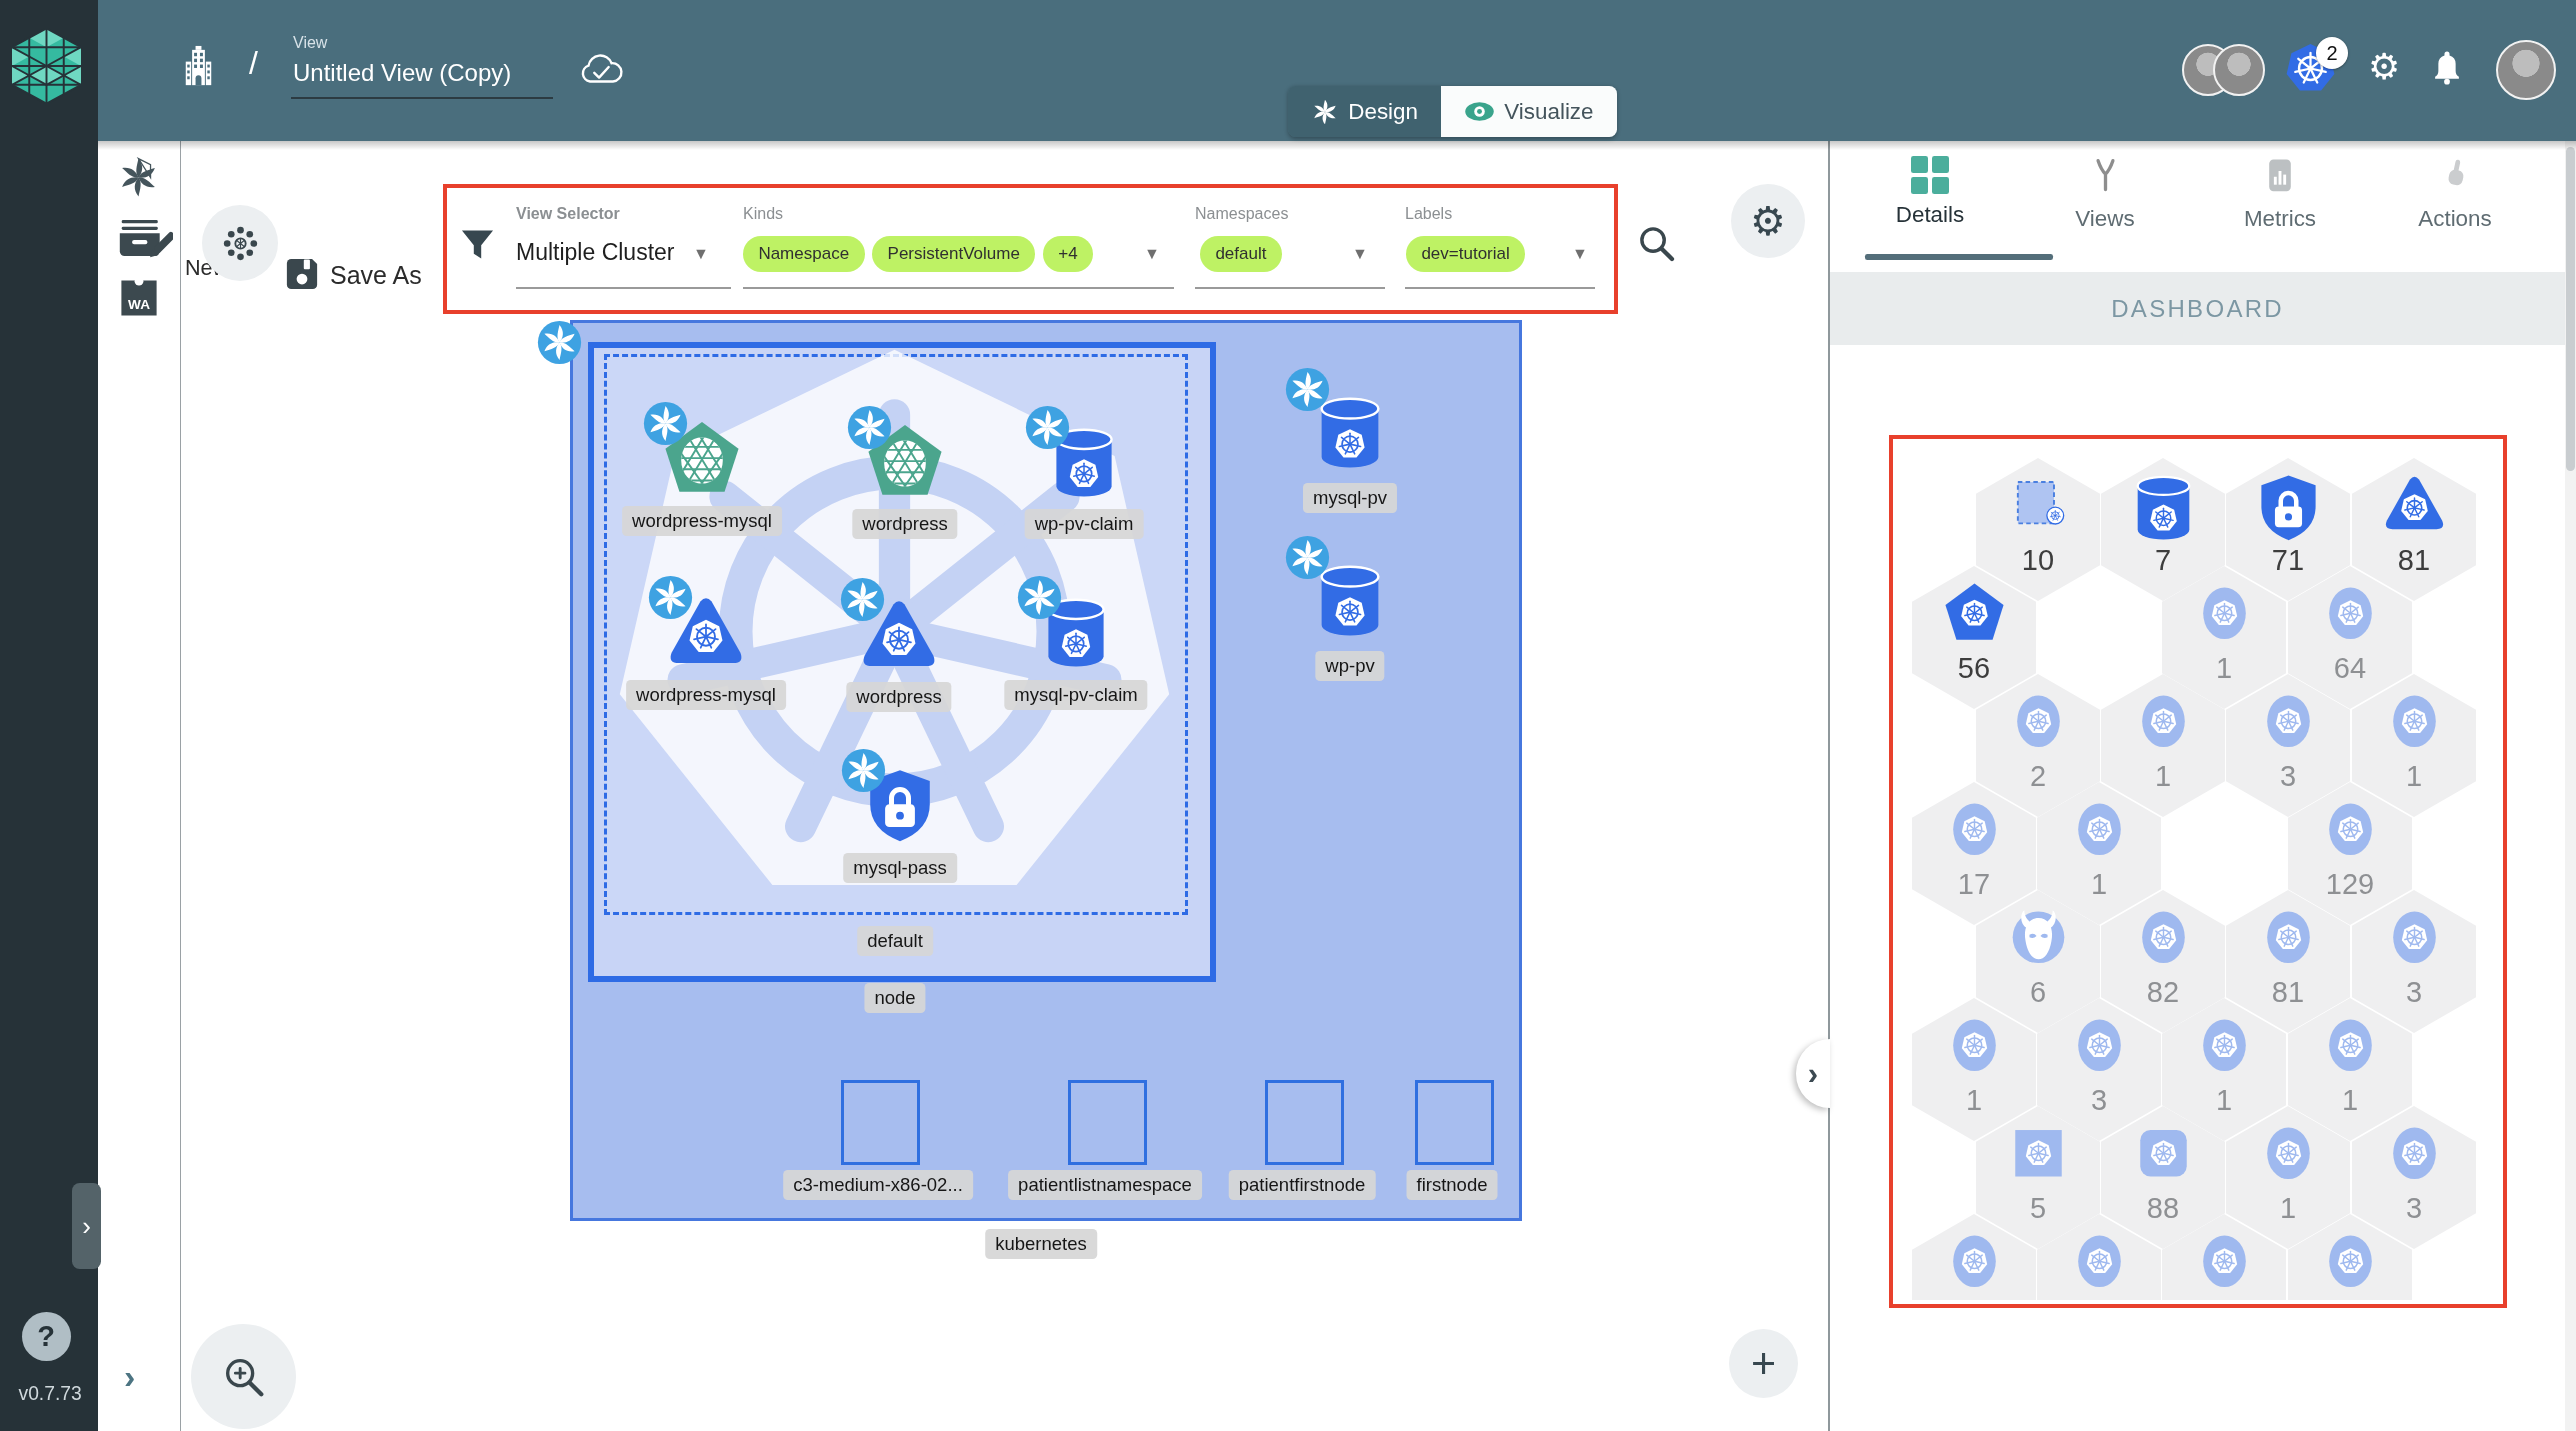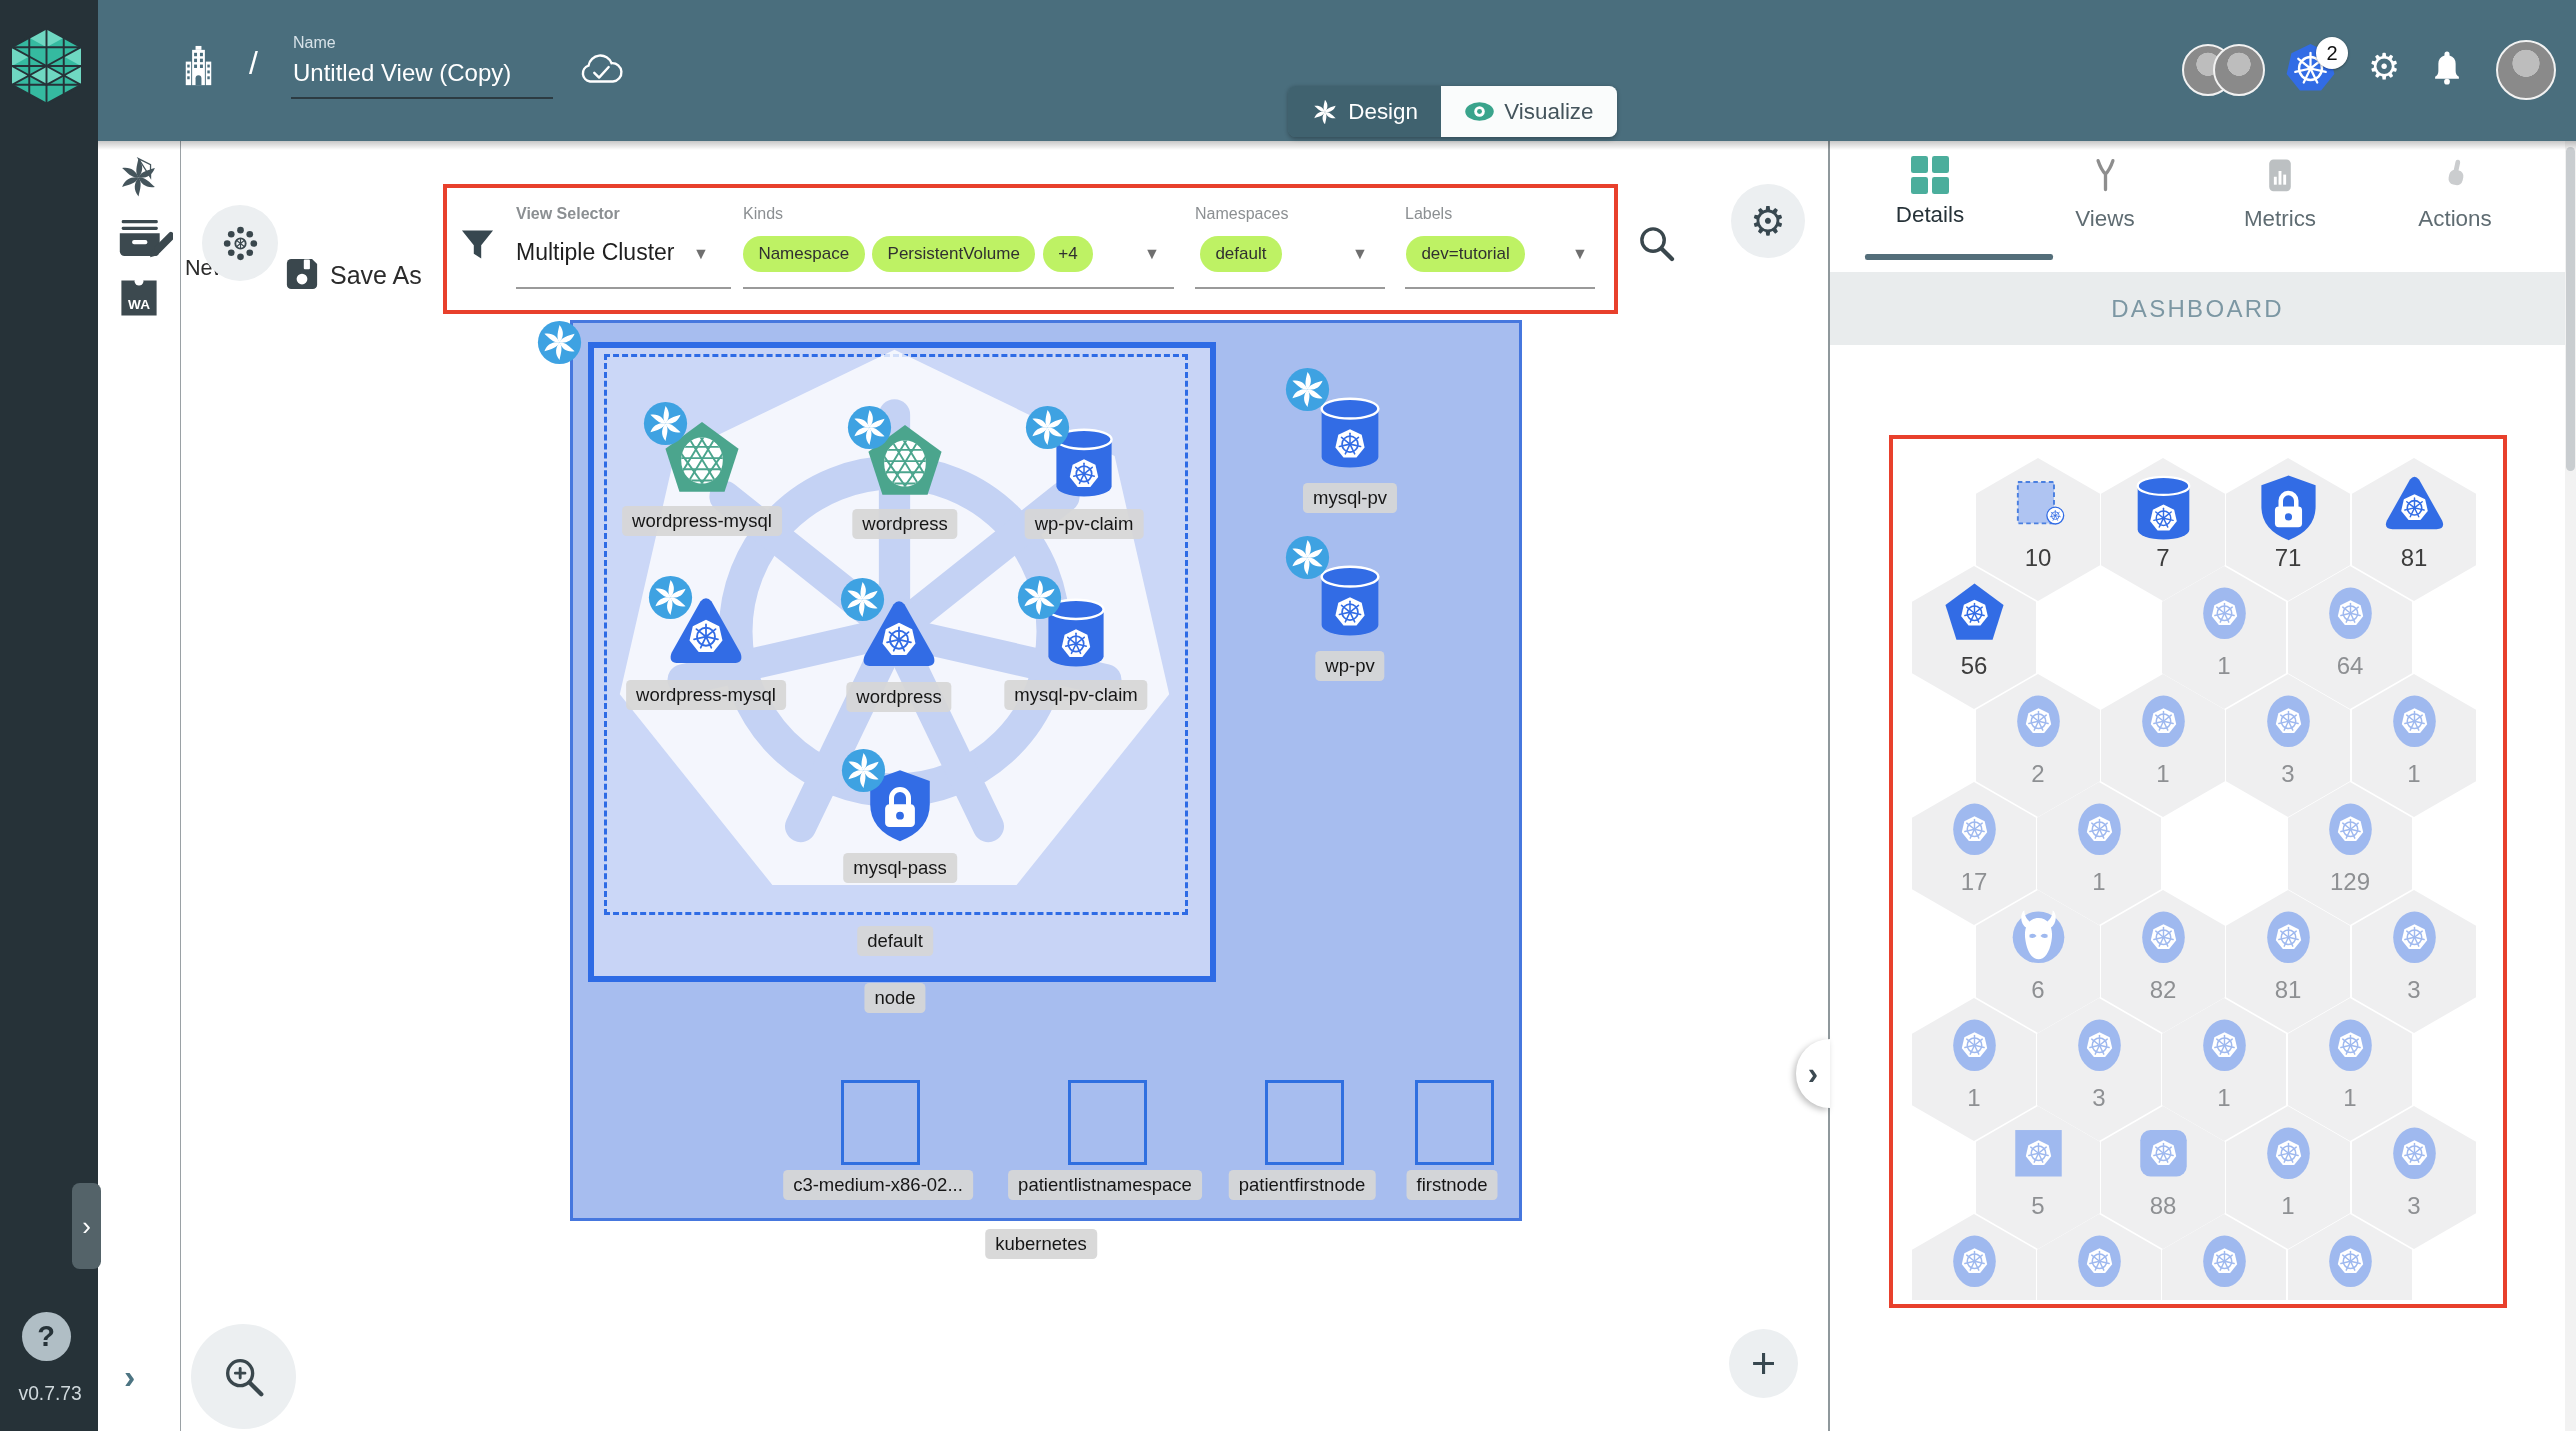--- a/index.html
+++ b/index.html
@@ -54,21 +54,21 @@
   .tab{position:absolute;width:154px;text-align:center;}
   .tab-label{font-size:22.4px;color:#5f6c72;margin-top:7.7px;}
   .tab-label.active{color:#263238;}
   .tab-underline{position:absolute;left:11.6px;top:98px;width:188px;height:5.4px;background:#546e7a;border-radius:2.3px;}
   .section-band{position:absolute;left:0;right:10.8px;top:131px;height:73px;background:#e9eced;
                 display:flex;align-items:center;justify-content:center;}
   .section-title{color:#7c97a3;font-size:24px;letter-spacing:2.3px;}
   .hex{position:absolute;width:124px;height:143px;background:#efeff0;display:flex;flex-direction:column;
        align-items:center;clip-path:polygon(50% 0%,100% 25%,100% 75%,50% 100%,0% 75%,0% 25%);}
   .hex svg.hicon{margin-top:15.4px;width:71px;height:71px;}
-  .hex .count{font-size:24px;margin-top:0px;color:#8e9093;}
+  .hex .count{font-size:29px;margin-top:0px;color:#8e9093;}
   .hex .count.strong{color:#3d3d3d;}
   .scrolltrack{left:2565px;top:141px;width:10.8px;bottom:0;background:#f2f2f2;z-index:26;}
   .scrollthumb{left:2566px;top:147px;width:9.3px;height:324px;background:#c9cdd0;border-radius:4.6px;z-index:27;}
   .helpcircle{width:49px;height:49px;border-radius:50%;background:#b0bec5;color:#263238;font-size:29px;
               font-weight:bold;display:flex;align-items:center;justify-content:center;}
   .version{color:#cfd8dc;font-size:19.3px;}
   .defs-hidden{position:absolute;width:0;height:0;overflow:hidden;}
 </style>
 </head>
 <body>
@@ -131,21 +131,21 @@
           <rect x="68" y="44" width="5" height="6"></rect>
       <rect x="27" y="56" width="5" height="6"></rect>
           <rect x="68" y="56" width="5" height="6"></rect>
       <rect x="27" y="68" width="5" height="6"></rect>
           <rect x="68" y="68" width="5" height="6"></rect>
       <path d="M44 86 v-14 a6 6 0 0 1 12 0 v14 z"></path>
     </g>
       </svg>
   </div>
   <div class="abs" style="left:249px;top:45px;color:#fff;font-size:32px;font-weight:300;z-index:31;">/</div>
-  <div class="abs name-label" style="left:293px;top:34px;z-index:31;">Name</div>
+  <div class="abs name-label" style="left:293px;top:34px;z-index:31;">View</div>
   <div class="abs name-value" style="left:293px;top:59px;z-index:31;">Untitled View (Copy)</div>
   <div class="abs name-underline" style="left:291px;top:97px;width:262px;z-index:31;"></div>
   <div class="abs" style="left:577px;top:48px;z-index:31;">
     <svg width="48" height="40" viewBox="0 0 100 80" fill="none" stroke="#fff" stroke-width="5">
       <path d="M27 68 a17 17 0 0 1 -3 -33 a25 25 0 0 1 48 -5 a15 15 0 0 1 3 38 z"></path>
       <polyline points="36,50 46,60 66,38" stroke-linecap="round" stroke-linejoin="round"></polyline>
     </svg>
   </div>
 
   <div class="abs mode-toggle">

